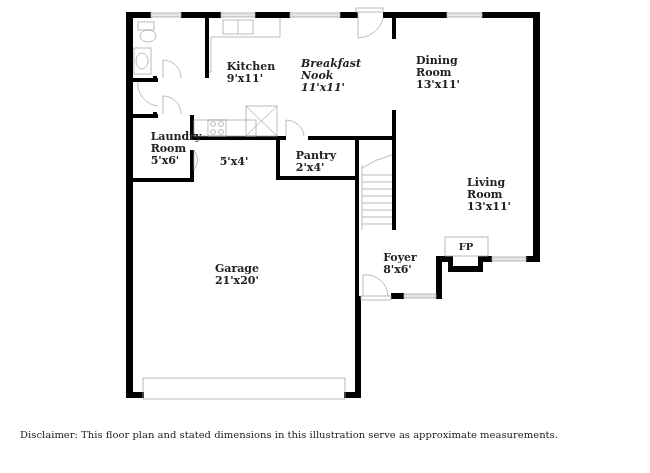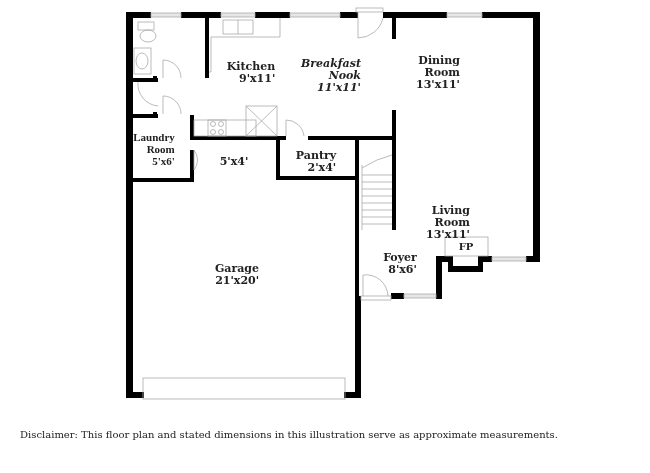--- a/index.html
+++ b/index.html
@@ -1,18 +1,18 @@
 <!DOCTYPE html>
 <html><head>
   <meta charset="utf-8">
   <style>
     html, body { margin: 0; padding: 0; background: #ffffff; }
     body { width: 650px; height: 473px; position: relative; overflow: hidden; font-family: "DejaVu Serif", serif; }
     #plan { position: absolute; left: 0; top: 0; width: 650px; height: 473px; }
-    .room-label { position: absolute; text-align: right; font-family: "DejaVu Serif", serif; font-weight: bold; font-size: 11px; line-height: 12px; color: #222; transform: translateX(-50%); white-space: nowrap; }
+    .room-label { position: absolute; text-align: left; font-family: "DejaVu Serif", serif; font-weight: bold; font-size: 11px; line-height: 12px; color: #222; transform: translateX(-50%); white-space: nowrap; }
     .room-label span { display: block; }
     .fp-label { position: absolute; font-family: "DejaVu Serif", serif; font-weight: bold; font-size: 10px; color: #222; transform: translateX(-50%); }
     .disclaimer { position: absolute; left: 0; width: 578px; top: 428px; text-align: center; font-family: "DejaVu Serif", serif; font-size: 10px; line-height: 13px; color: #222; }
     .disclaimer span { display: block; }
   </style>
 </head>
 <body>
 
 <svg id="plan" viewBox="0 0 650 473" xmlns="http://www.w3.org/2000/svg">
   <g fill="#000">
@@ -130,33 +130,33 @@
 <div class="room-label" style="left:331px; top:58px;font-style:italic;">
   <span>Breakfast</span>
   <span>Nook</span>
   <span>11'x11'</span>
 </div>
 <div class="room-label" style="left:438px; top:55px;">
   <span>Dining</span>
   <span>Room</span>
   <span>13'x11'</span>
 </div>
-<div class="room-label" style="left:154px; top:131px;font-family:Liberation Serif, serif;">
+<div class="room-label" style="left:176px; top:131px;">
   <span>Laundry</span>
   <span>Room</span>
   <span>5'x6'</span>
 </div>
 <div class="room-label" style="left:234px; top:156px;">
   <span>5'x4'</span>
 </div>
 <div class="room-label" style="left:316px; top:150px;">
   <span>Pantry</span>
   <span>2'x4'</span>
 </div>
-<div class="room-label" style="left:448px; top:177px;margin-top:28px;">
+<div class="room-label" style="left:489px; top:177px;">
   <span>Living</span>
   <span>Room</span>
   <span>13'x11'</span>
 </div>
 <div class="room-label" style="left:400px; top:252px;">
   <span>Foyer</span>
   <span>8'x6'</span>
 </div>
 <div class="room-label" style="left:237px; top:263px;">
   <span>Garage</span>

